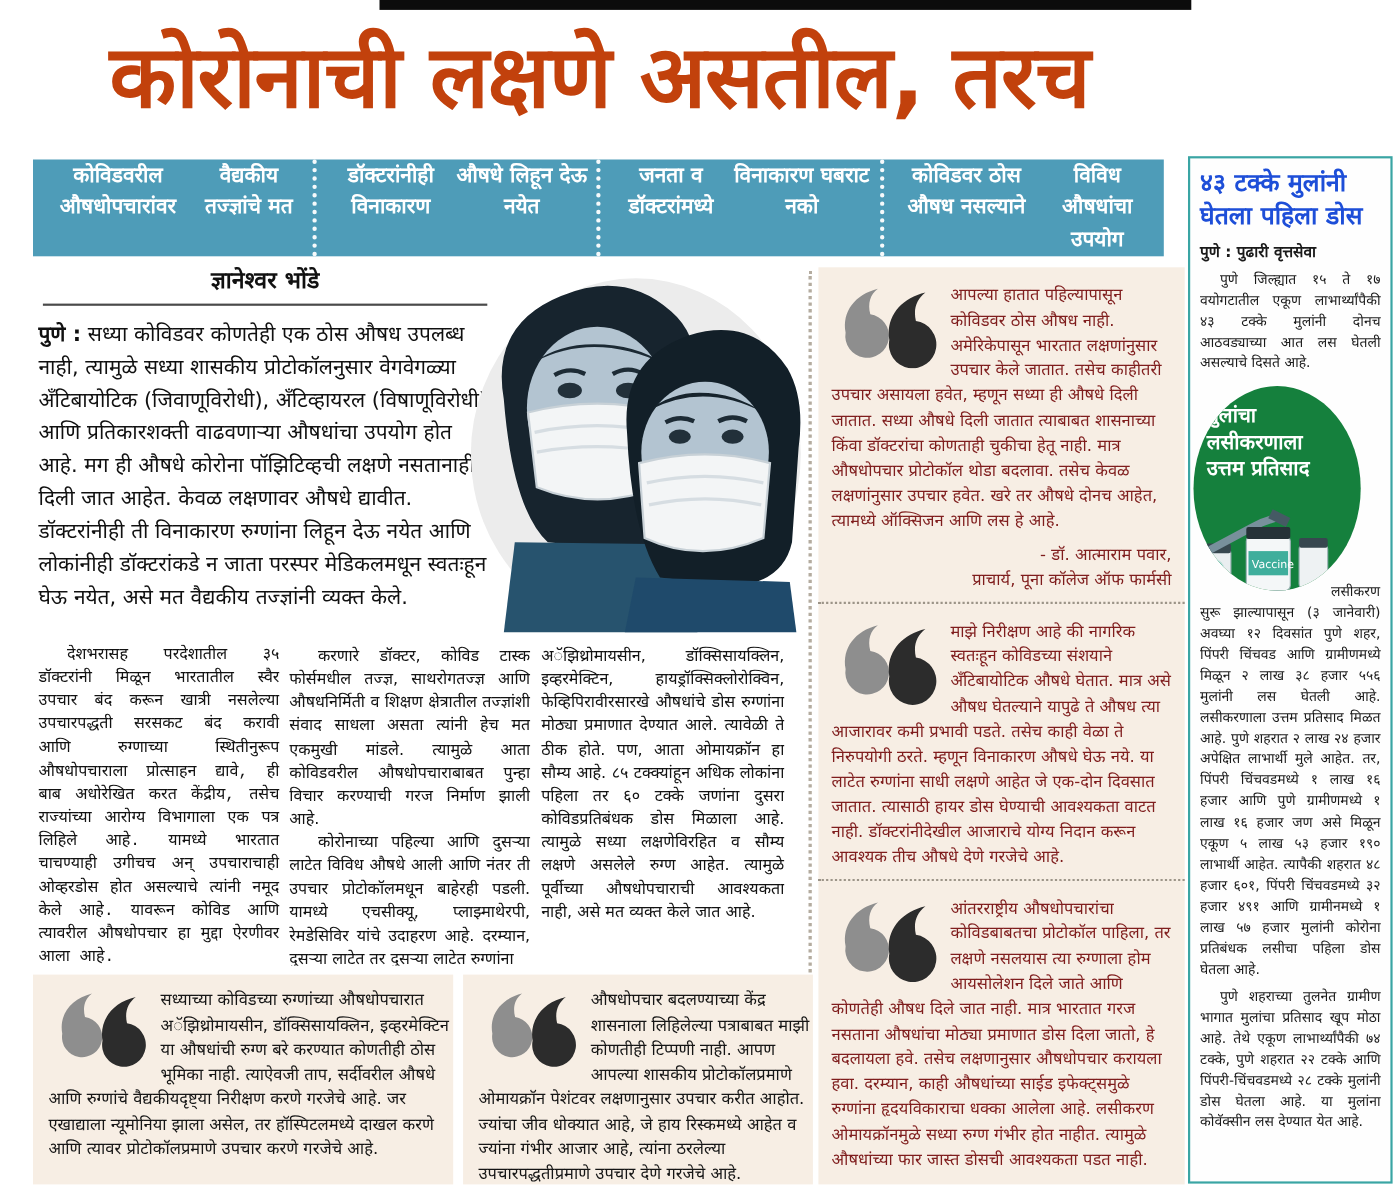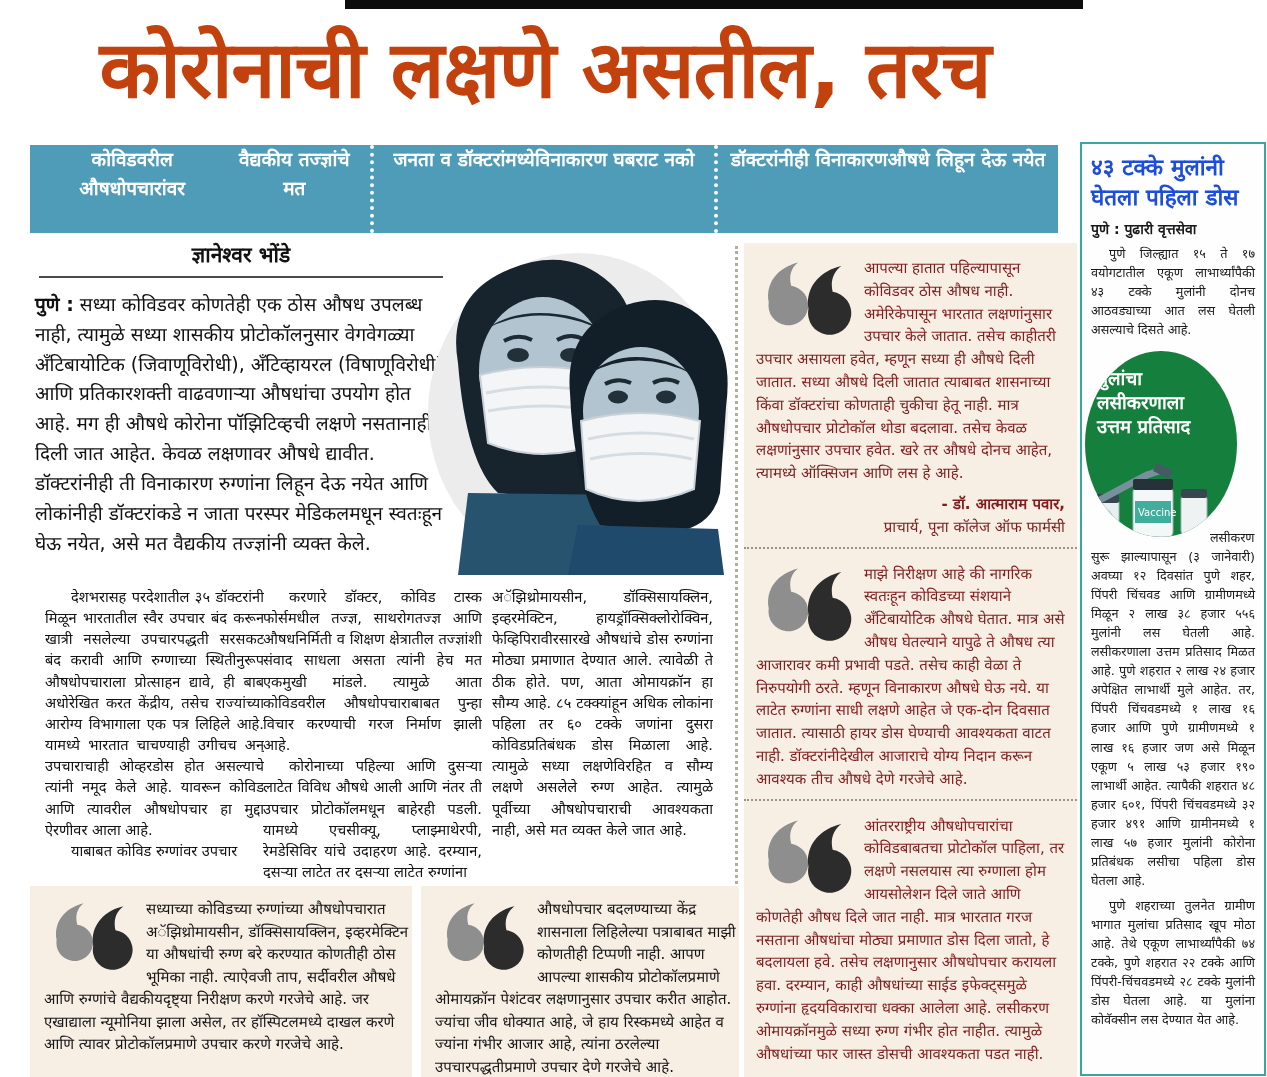--- a/index.html
+++ b/index.html
@@ -33,28 +33,28 @@
 
   
   .vrule{position:absolute;left:735px;top:246px;width:0;height:829px;border-left:3px dotted #b4ac9f;}
 
   
   .quote-col{position:absolute;left:744px;top:243px;width:333px;height:834px;background:#f7eee4;}
   .quote{padding:14px 12px 8px 12px;font-size:15px;line-height:1.52;color:#7f1d1d;}
   .quote + .quote{border-top:2px dotted #9c9488;}
   .qicon{float:left;width:98px;height:76px;margin:2px 10px 2px 0;}
   .q-att{text-align:right;margin-top:8px;clear:none;font-size:15px;}
-  .q-author{font-weight:bold;}
+  .q-author{font-weight:normal;}
   .att-stack .q-role{display:block;font-weight:normal;}
 
   
   .bodycol{position:absolute;top:586px;height:292px;font-size:14.6px;line-height:1.45;
     text-align:justify;color:#121212;overflow:hidden;}
   .bodycol p{margin:0;text-indent:26px;}
-  #col1{left:45px;width:219px;}
+  #col1{left:35px;width:219px;font-family:Liberation Mono, monospace;}
   #col2{left:263px;width:219px;}
   #col3{left:492px;width:221px;}
   #col3 p{text-indent:0;}
 
   
   .bq{position:absolute;top:886px;height:191px;background:#f7eee4;box-sizing:border-box;
     padding:12px 2px 8px 14px;font-size:15px;line-height:1.5;color:#151515;}
   #bq1{left:30px;width:382px;}
   #bq2{left:421px;width:318px;}
   .bq .qicon{width:92px;height:70px;}
@@ -81,26 +81,30 @@
   <div class="top-strip"></div>
 
   <div class="headline">कोरोनाची लक्षणे असतील, तरच</div>
 
   <div class="band">
     <div class="cell">
       <span>कोविडवरील औषधोपचारांवर</span>
       <span>वैद्यकीय तज्ज्ञांचे मत</span>
     </div>
     <div class="cell">
+      <span>डॉक्टरांनीही विनाकारण</span>
+      <span>औषधे लिहून देऊ नयेत</span>
+    </div>
+    <div class="cell">
       <span>जनता व डॉक्टरांमध्ये</span>
       <span>विनाकारण घबराट नको</span>
     </div>
     <div class="cell">
-      <span>डॉक्टरांनीही विनाकारण</span>
-      <span>औषधे लिहून देऊ नयेत</span>
+      <span>कोविडवर ठोस औषध नसल्याने</span>
+      <span>विविध औषधांचा उपयोग</span>
     </div>
   </div>
 
   <div class="lead">
     <div class="byline-wrap">ज्ञानेश्वर भोंडे</div>
     <div class="lead-text">
       <span class="dateline">पुणे :</span>
       <span>सध्या कोविडवर कोणतेही एक ठोस औषध उपलब्ध नाही, त्यामुळे सध्या शासकीय प्रोटोकॉलनुसार वेगवेगळ्या अँटिबायोटिक (जिवाणूविरोधी), अँटिव्हायरल (विषाणूविरोधी) आणि प्रतिकारशक्ती वाढवणाऱ्या औषधांचा उपयोग होत आहे. मग ही औषधे कोरोना पॉझिटिव्हची लक्षणे नसतानाही दिली जात आहेत. केवळ लक्षणावर औषधे द्यावीत. डॉक्टरांनीही ती विनाकारण रुग्णांना लिहून देऊ नयेत आणि लोकांनीही डॉक्टरांकडे न जाता परस्पर मेडिकलमधून स्वतःहून घेऊ नयेत, असे मत वैद्यकीय तज्ज्ञांनी व्यक्त केले.</span>
     </div>
   </div>

